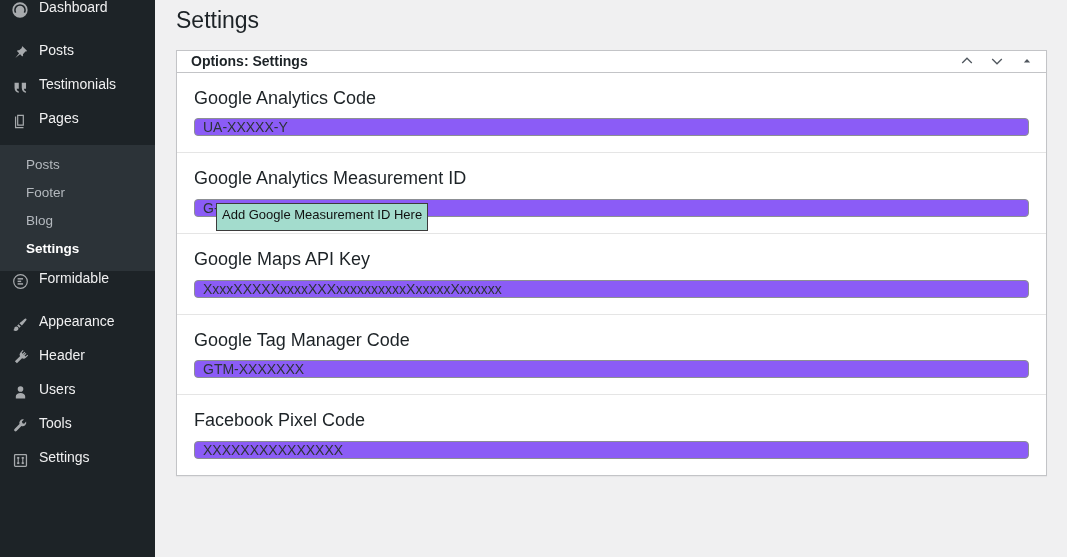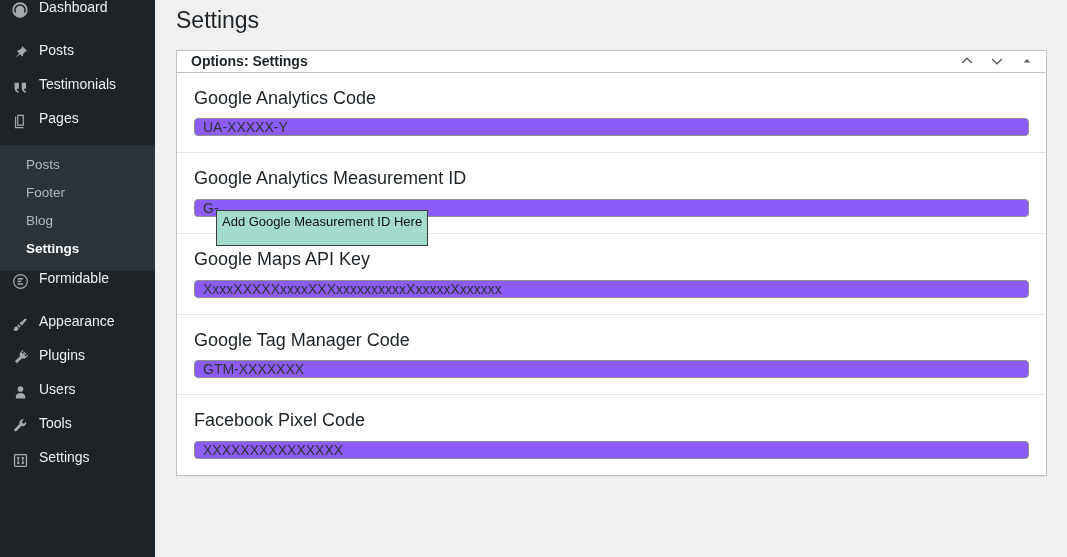--- a/index.html
+++ b/index.html
@@ -178,27 +178,27 @@
     box-shadow: 0 0 0 transparent;
     outline: none;
   }
   .field-input::placeholder { color: #646970; opacity: 1; }
 
   
   .annot-wrap { position: relative; }
   .annot-box {
     position: absolute;
     left: 22px;
-    top: 11px;
+    top: 4px;
     background: #a3dccd;
     border: 1px solid #3c3c3c;
     color: #111;
     font-size: 13px;
     line-height: 19px;
-    padding: 1px 5px 14px 5px;
+    padding: 1px 5px 6px 5px;
     white-space: nowrap;
     z-index: 5;
     font-family: "Liberation Sans", sans-serif;
   }
 
 </style>
 </head>
 <body>
 
 <div id="app">
@@ -272,21 +272,21 @@
       </span>
       <span class="mi-label">Appearance</span>
     </div>
 
     <div class="menu-item">
       <span class="mi-icon">
         <svg width="17" height="17" viewBox="0 0 20 20" fill="currentColor">
           <path d="M14.5 6.3l-1.1-1.1 2.2-2.2-.9-.9-2.2 2.2-1.1-1.1 2.2-2.2-.9-.9-2.7 2.7a3.8 3.8 0 00-.6 4.5l-6 6 2.4 2.4 6-6a3.8 3.8 0 004.5-.6l2.7-2.7-.9-.9-2.2 2.2-1.1-1.1 2.2-2.2-.9-.9-2.2 2.2z"></path>
         </svg>
       </span>
-      <span class="mi-label">Plugins</span>
+      <span class="mi-label">Header</span>
     </div>
 
     <div class="menu-item">
       <span class="mi-icon">
         <svg width="17" height="17" viewBox="0 0 20 20" fill="currentColor">
           <path d="M10 9.2a3.3 3.3 0 100-6.6 3.3 3.3 0 000 6.6zM10 10.5c-3 0-5.5 1.8-5.5 4v2.5h11V14.5c0-2.2-2.5-4-5.5-4z"></path>
         </svg>
       </span>
       <span class="mi-label">Users</span>
     </div>

